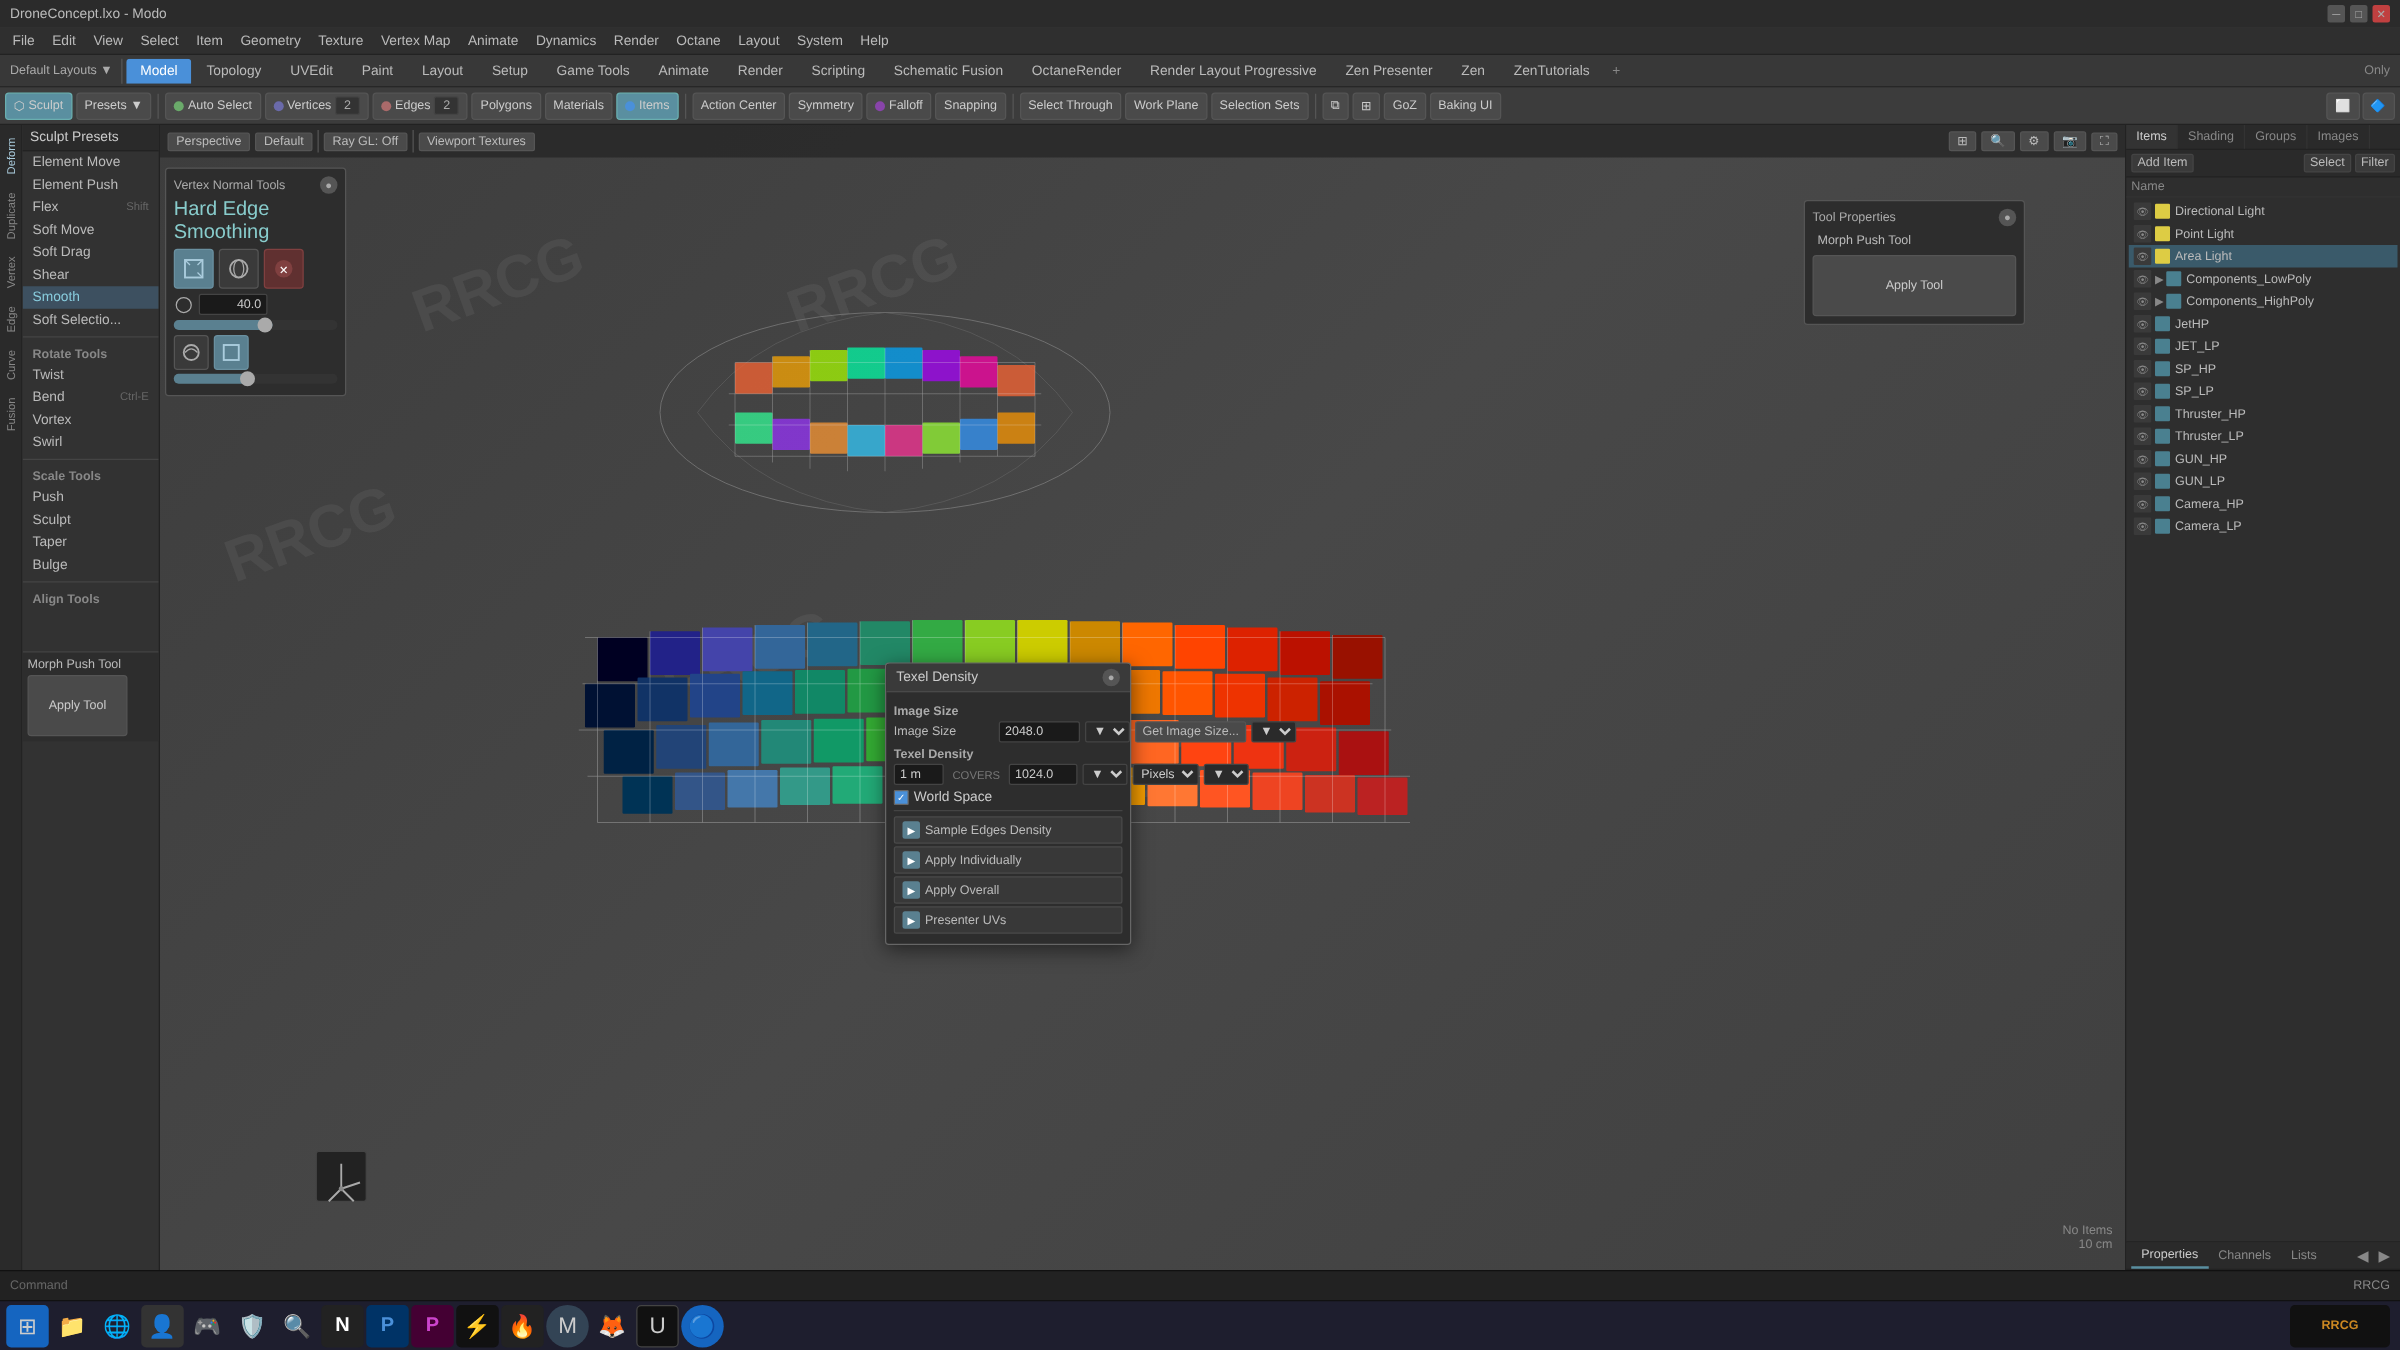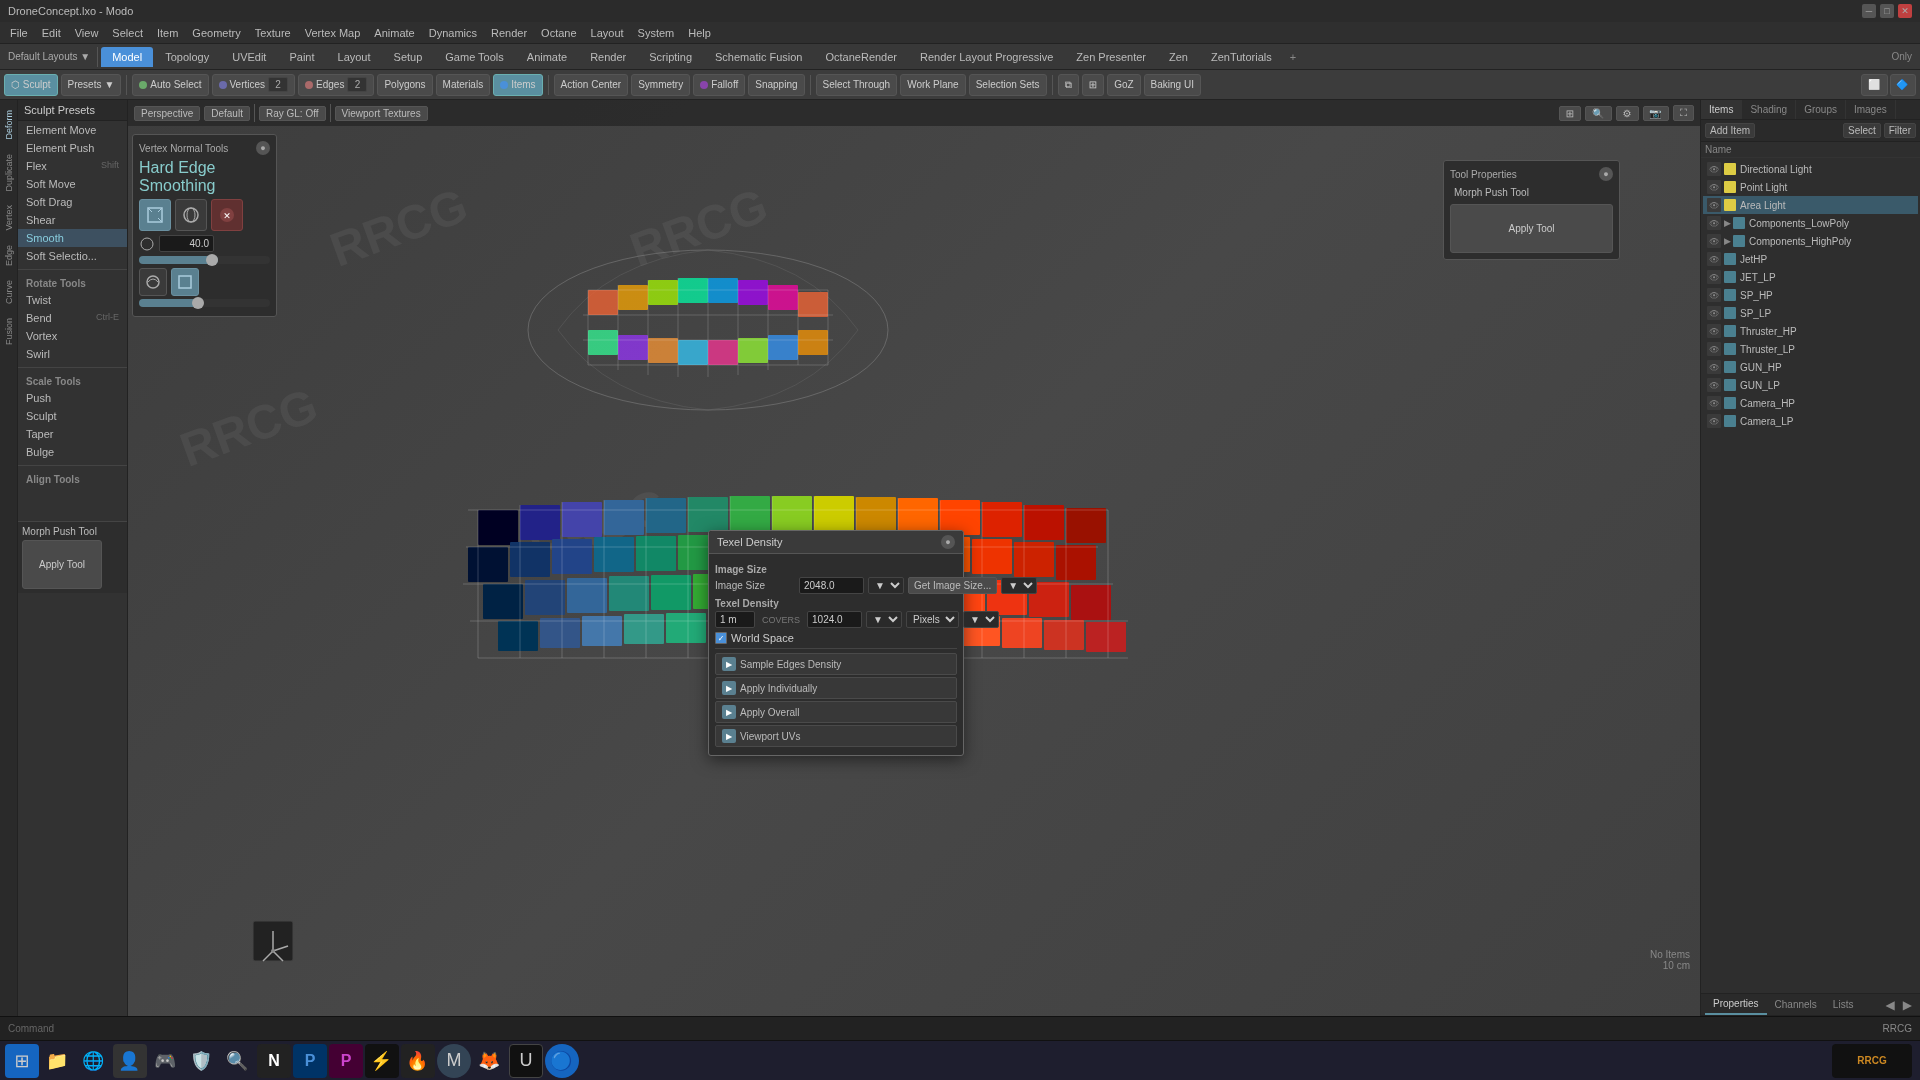--- a/index.html
+++ b/index.html
@@ -61,21 +61,21 @@
     #vnt-panel .panel-title { font-size: 10px; color: #aaa; margin-bottom: 4px; text-align: left; display: flex; align-items: center; justify-content: space-between; }
     .vnt-icons { display: flex; gap: 4px; margin-bottom: 4px; }
     .vnt-icon { width: 32px; height: 32px; border: 1px solid #555; border-radius: 3px; background: #3a3a3a; display: flex; align-items: center; justify-content: center; cursor: pointer; font-size: 14px; }
     .vnt-icon.active { background: #5a8090; border-color: #6a90a0; }
     .vnt-number { background: #1a1a1a; border: 1px solid #444; color: #ccc; padding: 2px 4px; font-size: 10px; width: 60px; text-align: right; border-radius: 2px; }
     .vnt-slider { width: 100%; height: 6px; background: #555; border-radius: 3px; margin: 4px 0; position: relative; }
     .vnt-slider-fill { height: 100%; background: #5a8090; border-radius: 3px; width: 60%; }
     .vnt-slider-handle { width: 10px; height: 10px; background: #aaa; border-radius: 50%; position: absolute; top: -2px; left: 60%; transform: translateX(-50%); }
 
     
-    #texel-dialog { position: absolute; top: 430px; left: 580px; background: #2d2d2d; border: 1px solid #666; border-radius: 3px; width: 256px; box-shadow: 0 4px 16px rgba(0,0,0,0.5); }
+    #texel-dialog { position: absolute; top: 430px; left: 580px; background: #2d2d2d; border: 1px solid #666; border-radius: 3px; width: 197px; box-shadow: 0 4px 16px rgba(0,0,0,0.5); }
     #texel-dialog .dialog-title { background: #3a3a3a; padding: 4px 8px; font-size: 11px; color: #ccc; display: flex; align-items: center; justify-content: space-between; border-radius: 3px 3px 0 0; border-bottom: 1px solid #555; }
     #texel-dialog .dialog-body { padding: 6px; }
     .dialog-section-title { font-size: 10px; color: #aaa; margin: 4px 0 2px; font-weight: bold; }
     .dialog-row { display: flex; align-items: center; gap: 4px; margin-bottom: 4px; }
     .dialog-label { font-size: 10px; color: #bbb; width: 80px; flex-shrink: 0; }
     .dialog-input { background: #1a1a1a; border: 1px solid #444; color: #ccc; padding: 2px 4px; font-size: 10px; border-radius: 2px; flex: 1; }
     .dialog-btn { background: #4a4a4a; border: 1px solid #555; color: #bbb; padding: 2px 5px; font-size: 10px; border-radius: 2px; cursor: pointer; white-space: nowrap; }
     .dialog-select { background: #2a2a2a; border: 1px solid #444; color: #ccc; padding: 1px 2px; font-size: 10px; border-radius: 2px; }
     .dialog-action-btn { width: 100%; background: #383838; border: 1px solid #4a4a4a; color: #bbb; padding: 3px 6px; font-size: 10px; border-radius: 2px; cursor: pointer; text-align: left; display: flex; align-items: center; gap: 4px; margin-bottom: 2px; }
     .dialog-action-icon { width: 14px; height: 14px; background: #5a8090; border-radius: 2px; display: inline-flex; align-items: center; justify-content: center; font-size: 8px; color: white; flex-shrink: 0; }
@@ -114,21 +114,21 @@
     .axis-widget { position: absolute; bottom: 20px; left: 140px; width: 50px; height: 50px; }
 
     
     #status-bar { background: #222; height: 24px; display: flex; align-items: center; justify-content: center; border-top: 1px solid #111; }
 
     
     #taskbar { background: #1e1e2e; height: 40px; display: flex; align-items: center; padding: 0 4px; border-top: 1px solid #111; position: absolute; bottom: 0; left: 0; right: 0; }
     .taskbar-icon { width: 34px; height: 34px; border-radius: 4px; display: flex; align-items: center; justify-content: center; cursor: pointer; margin: 0 1px; font-size: 18px; }
 
     
-    .vp-corner-info { position: absolute; bottom: 45px; right: 10px; font-size: 10px; color: #888; text-align: right; }
+    .vp-corner-info { position: absolute; bottom: 15px; right: 10px; font-size: 10px; color: #888; text-align: right; }
 
     .separator-line { height: 1px; background: #444; margin: 4px 0; }
 
     
     .color-dot { width: 8px; height: 8px; border-radius: 50%; display: inline-block; }
 
     
     .sidebar-item.highlight { background: #3d5060; color: #88ccdd; }
 
     
@@ -639,21 +639,21 @@
           <button class="dialog-action-btn">
             <div class="dialog-action-icon">▶</div>
             <span>Apply Individually</span>
           </button>
           <button class="dialog-action-btn">
             <div class="dialog-action-icon">▶</div>
             <span>Apply Overall</span>
           </button>
           <button class="dialog-action-btn">
             <div class="dialog-action-icon">▶</div>
-            <span>Viewport UVs</span>
+            <span>Presenter UVs</span>
           </button>
         </div>
       </div>
 
     </div>
   </div>
 
   <div id="right-panel">
 
     <div id="right-tabs">

